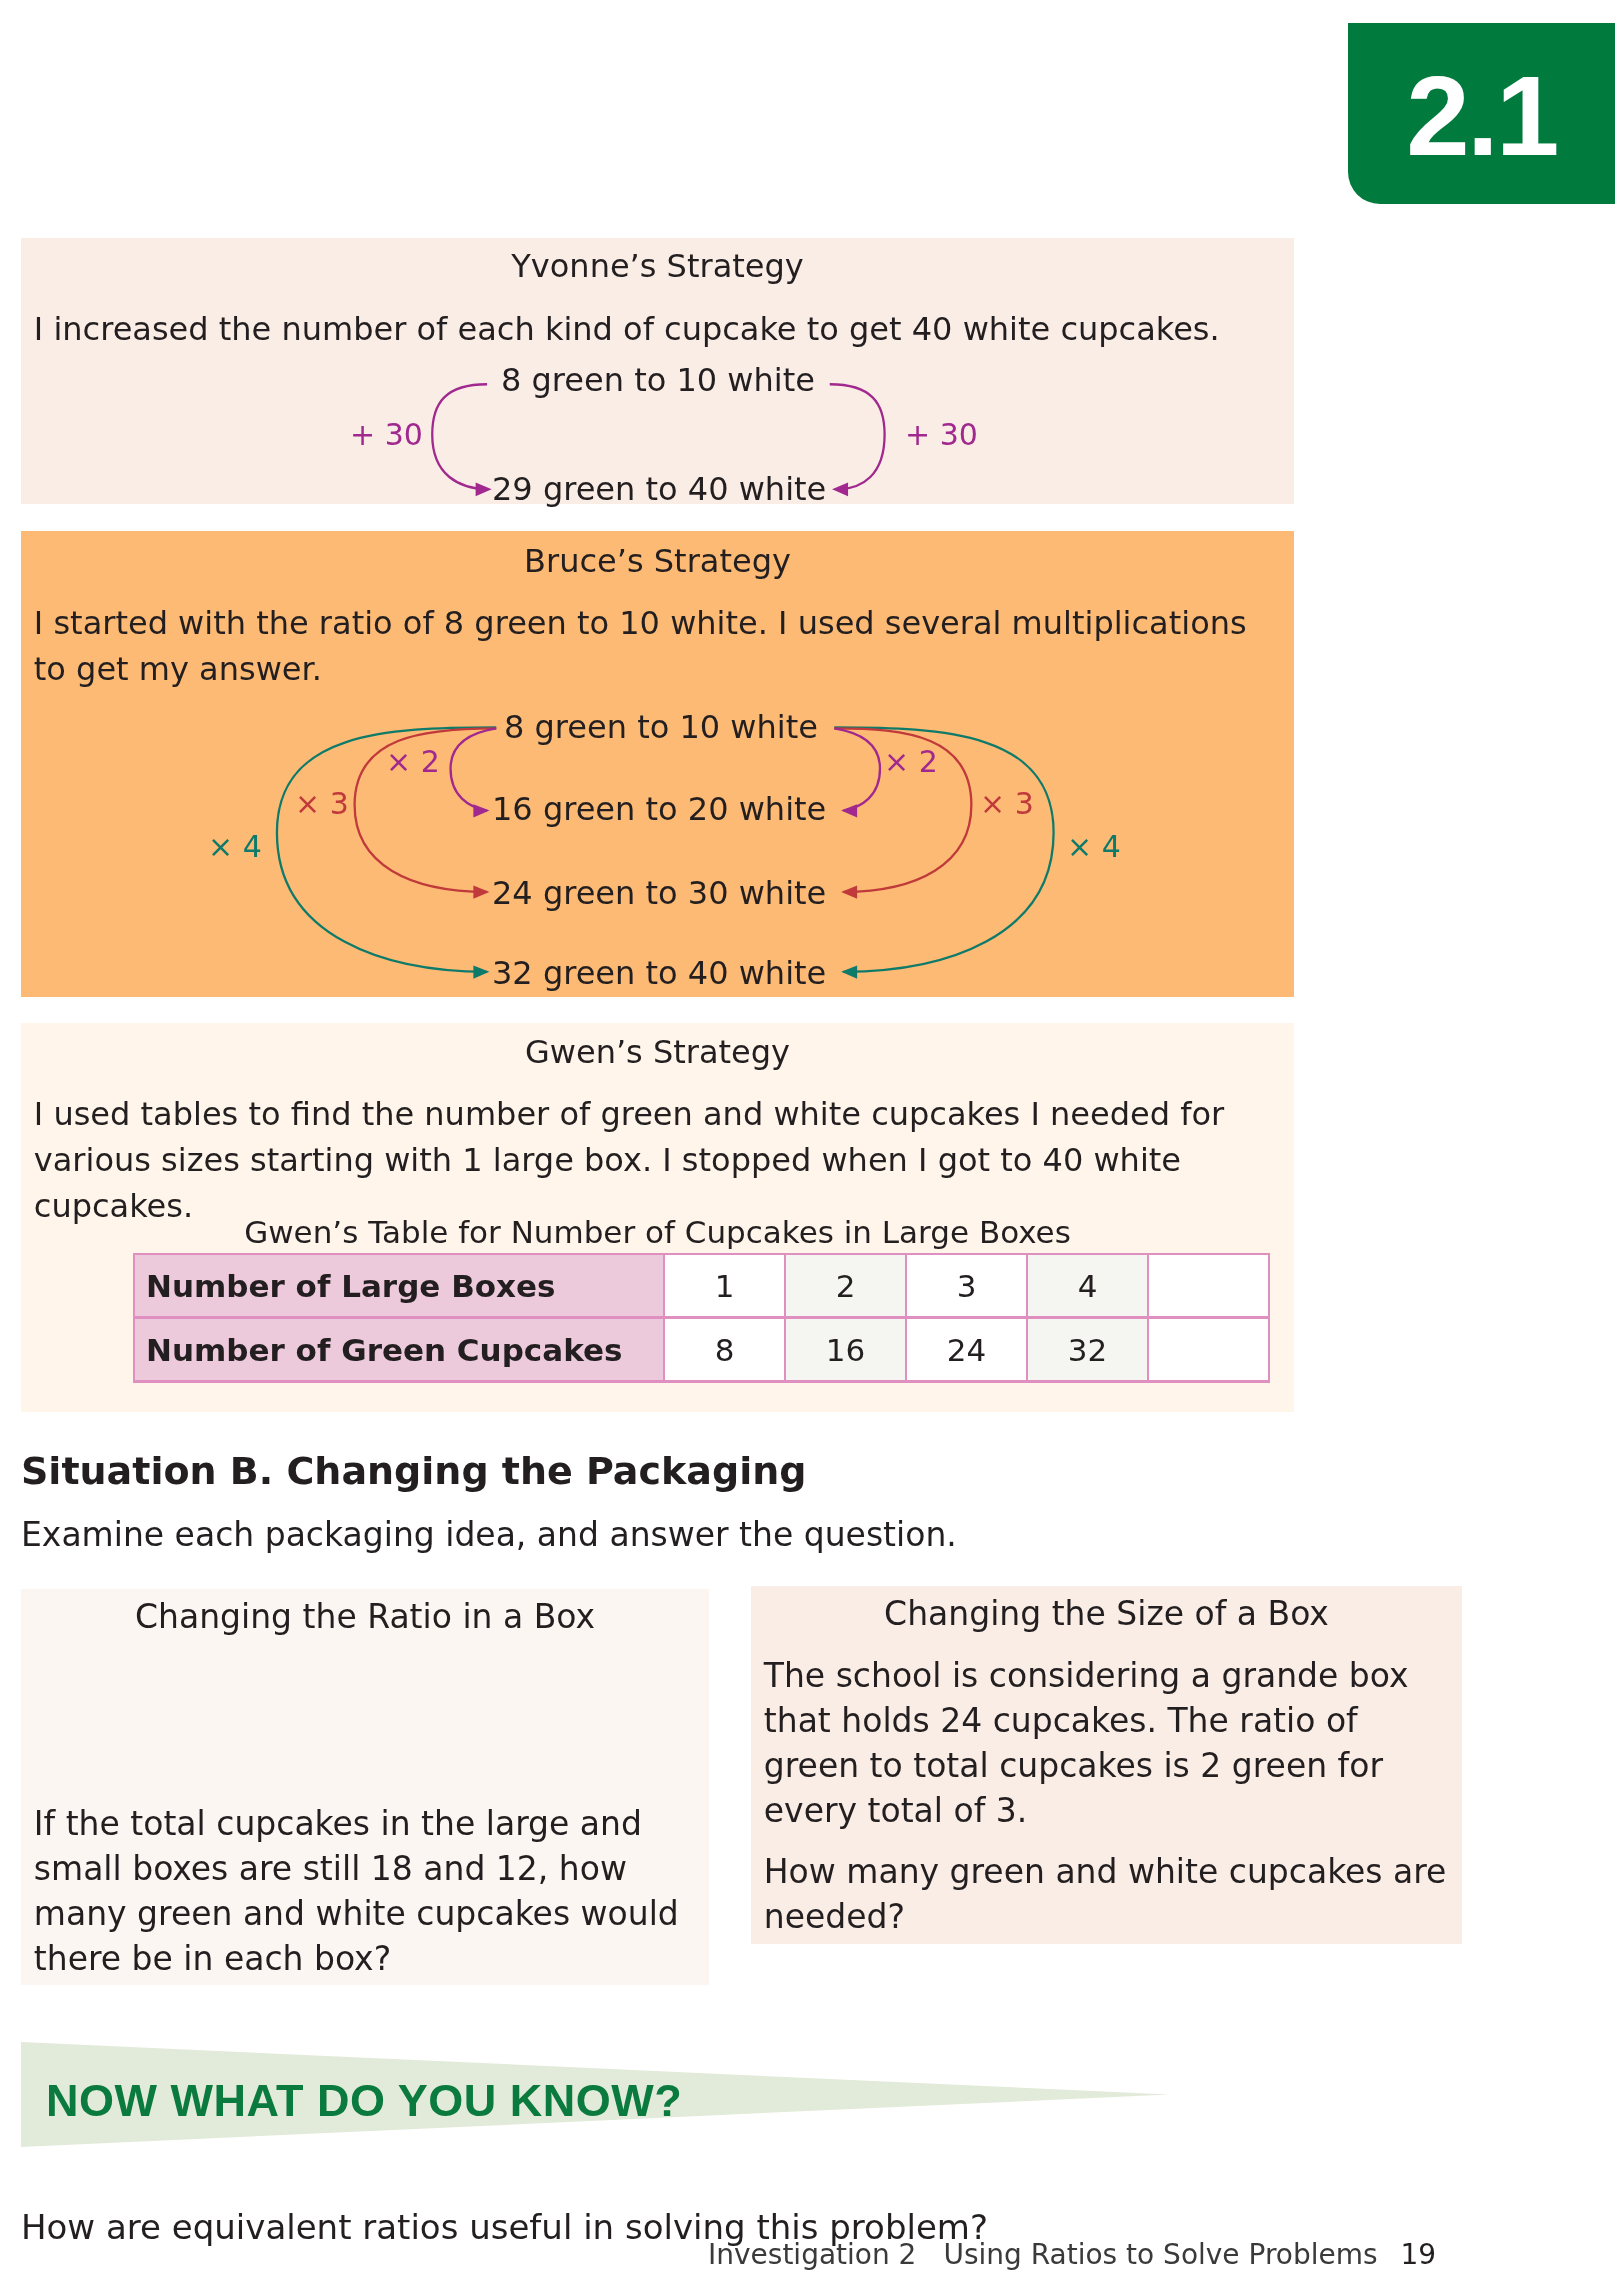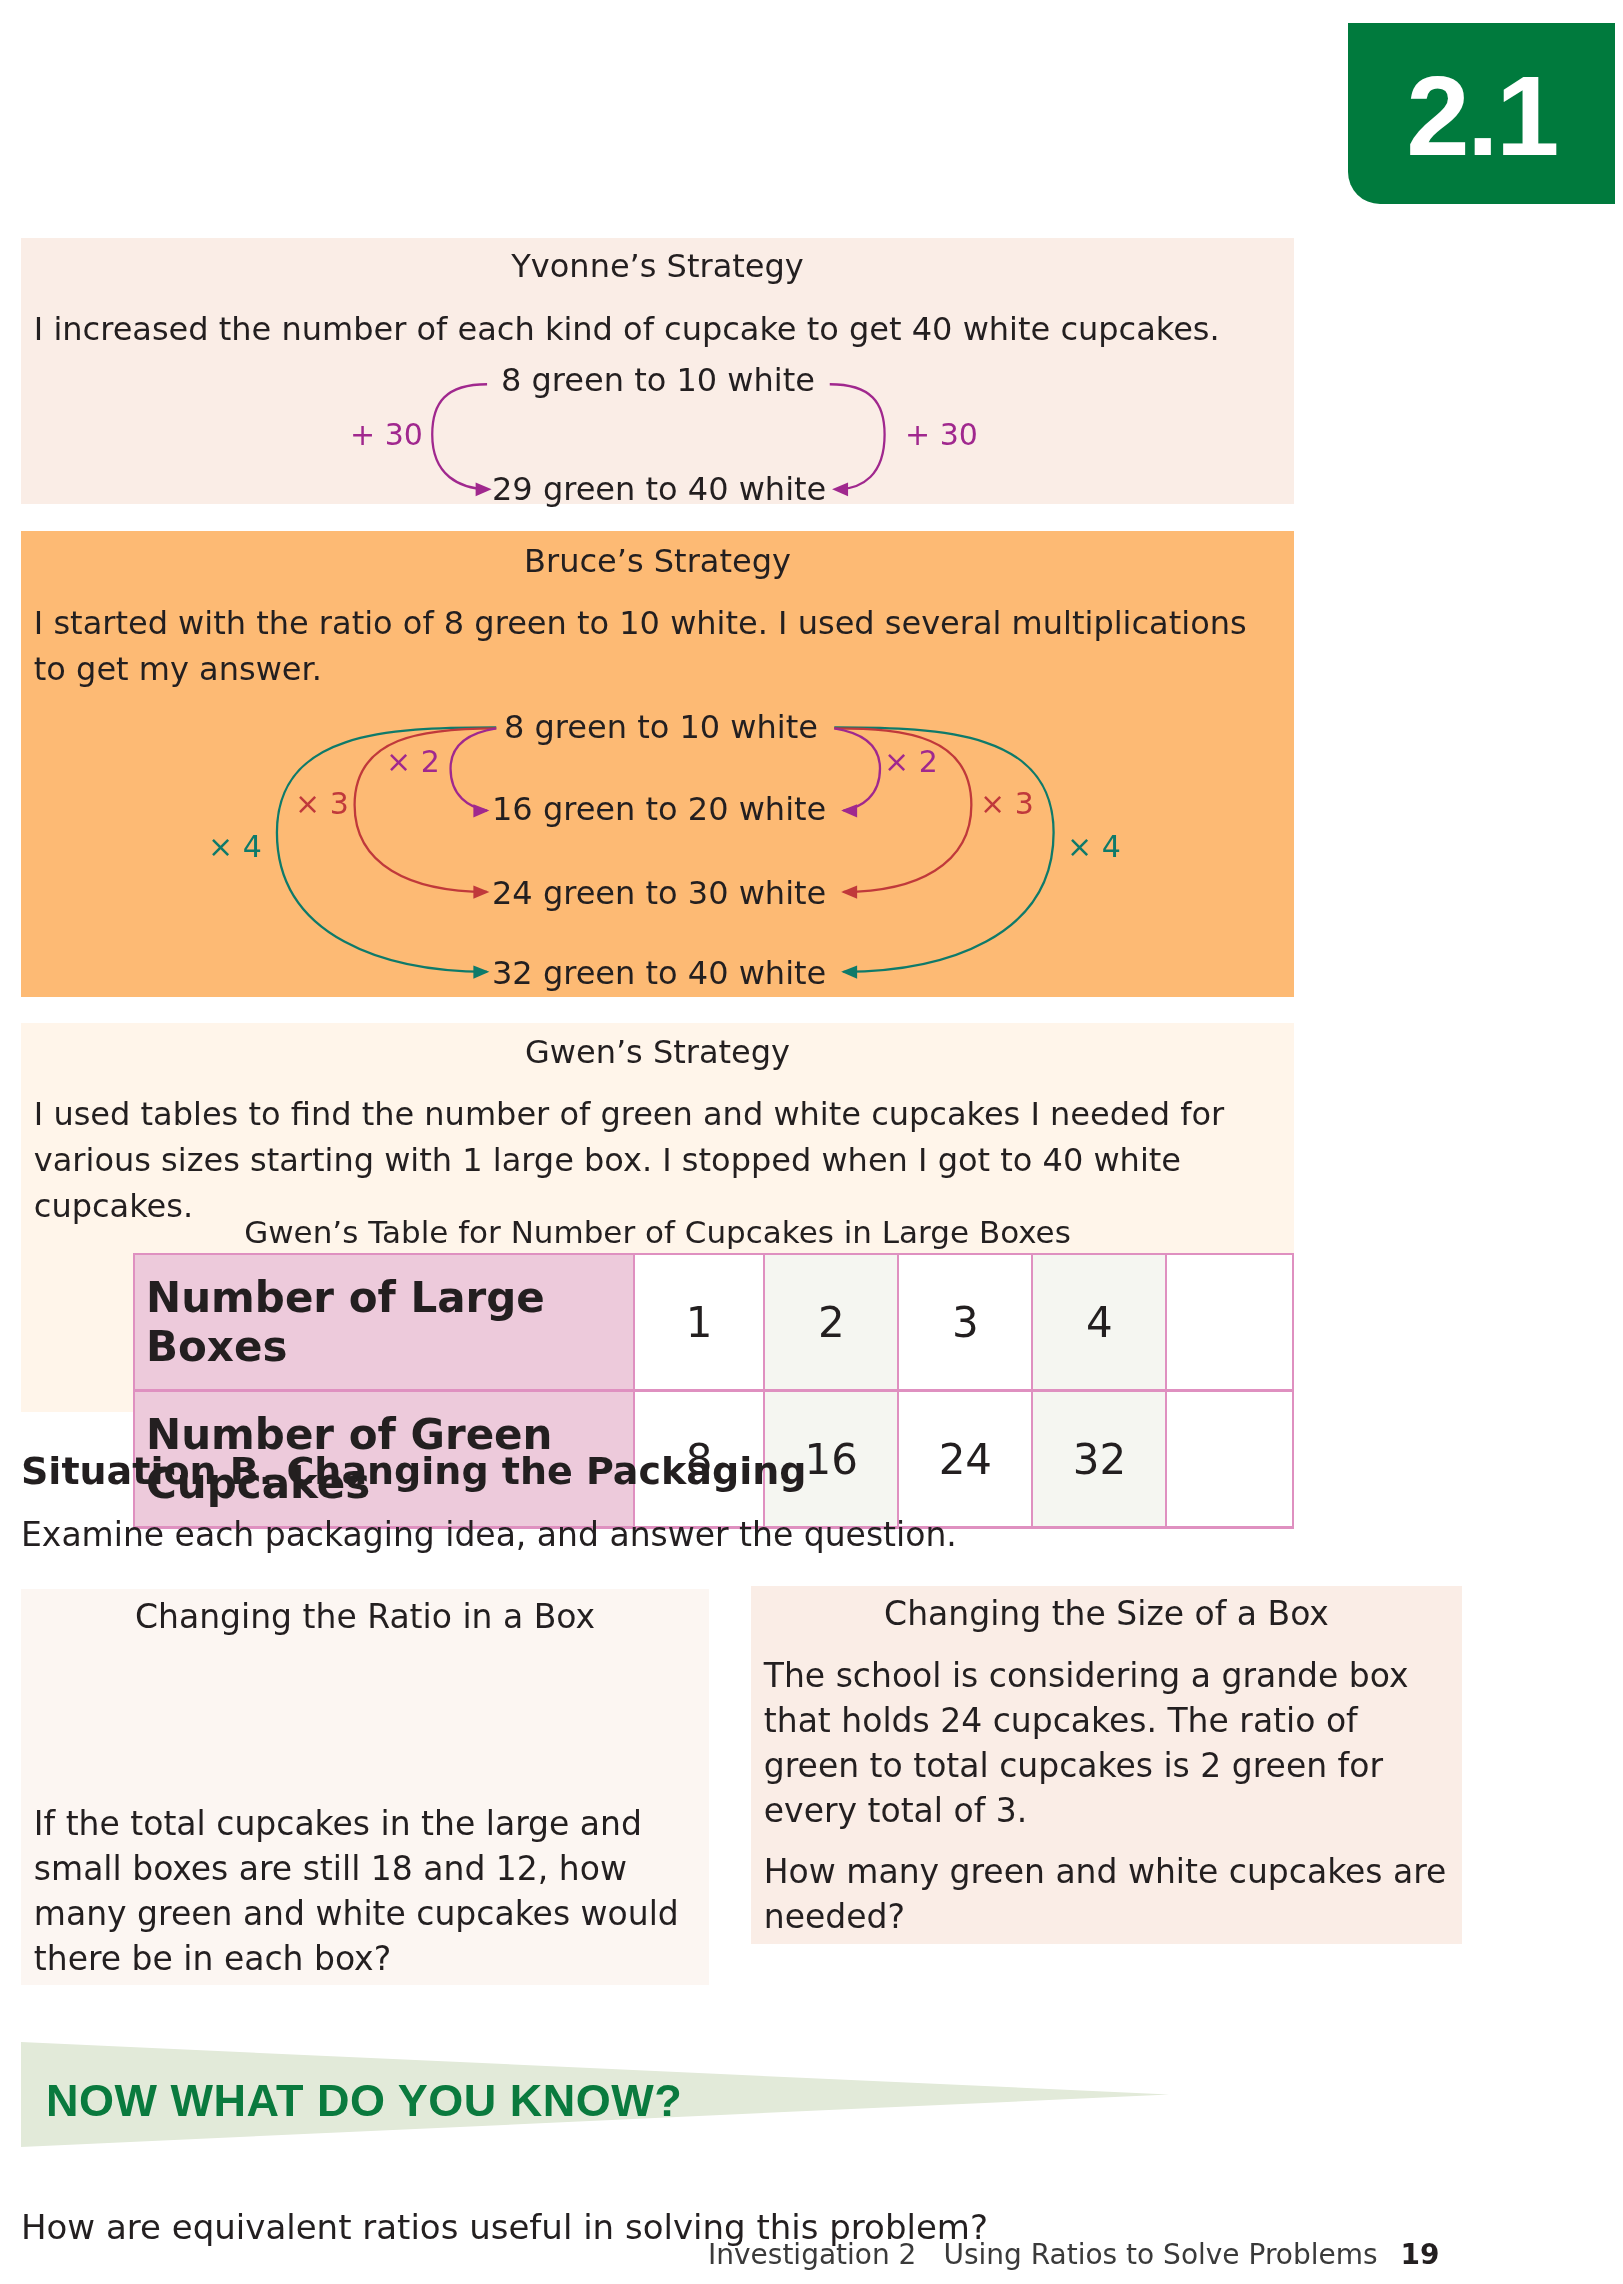--- a/index.html
+++ b/index.html
@@ -14,39 +14,39 @@
   .panel-yvonne { top:238px; height:266px; background:#faede6; }
   .panel-bruce { top:531px; height:466px; background:#fdba74; }
   .panel-gwen { top:1023px; height:389px; background:#fff5ea; }
   .ptitle { position:absolute; left:0; right:0; text-align:center; font-size:32px; line-height:41px; }
   .ptext { position:absolute; left:12.8px; right:13.7px; font-size:32px; line-height:46px; }
   .ratio { position:absolute; font-size:32px; line-height:37px; white-space:nowrap; }
   .op { position:absolute; font-size:30px; line-height:37px; white-space:nowrap; }
   svg.arrows { position:absolute; left:0; top:0; overflow:visible; }
   .tcap { position:absolute; left:0; right:0; text-align:center; font-size:31px; line-height:37px; }
   table.gwen { position:absolute; left:112px; top:230px; border-collapse:collapse; }
-  table.gwen td { border:2.3px solid #df90c0; height:45px; font-size:42px; text-align:center; padding:18px; }
+  table.gwen td { border:2.3px solid #df90c0; height:45px; font-size:31px; text-align:center; padding:8px; }
   table.gwen td.rh { background:#edcadb; text-align:left; font-weight:bold; width:509px; padding-left:11px;
                      border-left:2.7px solid #df90c0; }
   table.gwen td.c { width:103px; background:#ffffff; }
   table.gwen td.alt { background:#f5f6f1; }
   table.gwen tr { border-bottom:3.7px solid #df90c0; }
   .sit-title { left:21px; top:1446px; font-size:38px; font-weight:bold; line-height:50px; }
   .sit-intro { left:21px; top:1512px; font-size:33px; line-height:46px; }
   .box { position:absolute; box-sizing:border-box; }
   .box-ratio { left:21px; top:1589px; width:688px; height:396px; background:#fcf6f2; }
   .box-size { left:751px; top:1586px; width:711px; height:358px; background:#faede6; }
   .btitle { position:absolute; left:0; right:0; text-align:center; font-size:33px; line-height:46px; top:4.6px; }
   .btext { position:absolute; left:12.8px; right:9px; font-size:33px; line-height:45px; }
   .banner { left:21px; top:2042px; width:1148px; height:105px; }
   .banner-text { left:46px; top:2076px; font-size:45px; font-weight:bold; color:#0a7a3e;
                  font-family:"Liberation Sans", sans-serif; letter-spacing:0.5px; line-height:50px; }
   .final-q { left:21px; top:2179px; font-size:34px; line-height:46px;margin-top:25px; }
   .footer { left:708px; top:2236px; font-size:28px; line-height:37px; color:#3a3a3a; white-space:nowrap; }
-  .footer .pg { font-weight:bold; margin-left:23px; color:#231f20; }
+  .footer .pg { font-weight:normal; margin-left:23px; color:#231f20; }
   .footer .sep { display:inline-block; width:27px; }
 </style>
 </head>
 <body>
 
 <div class="abs badge">
   <span>2.1</span>
 </div>
 
 <div class="panel panel-yvonne">

